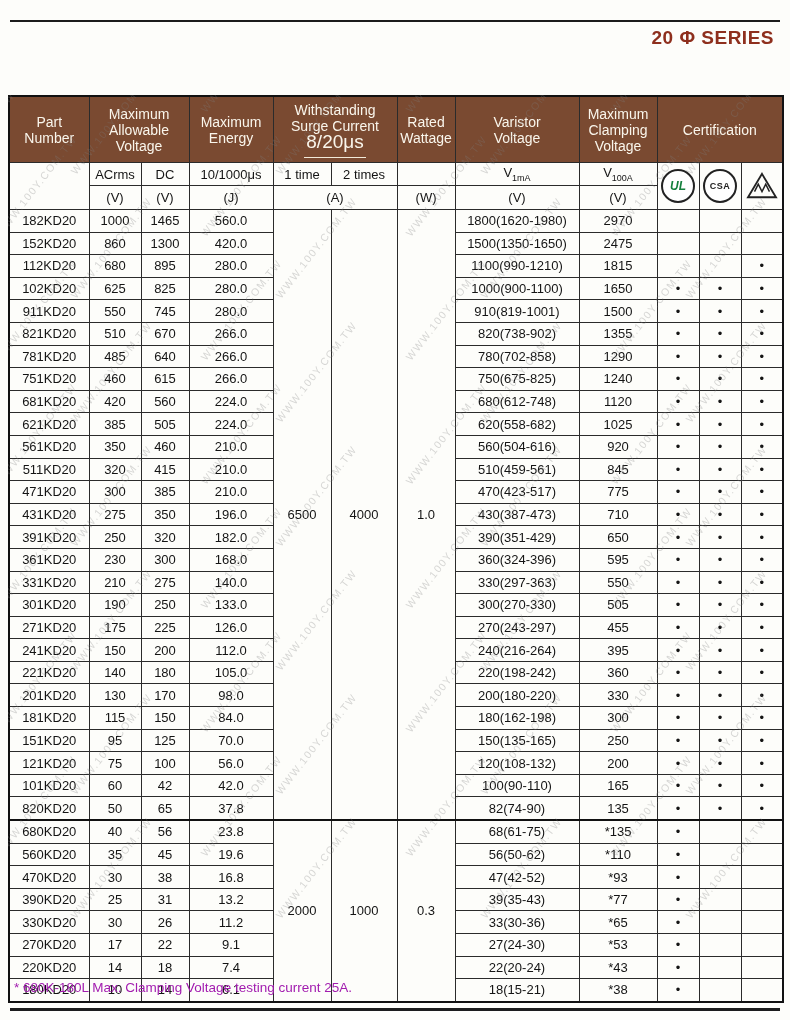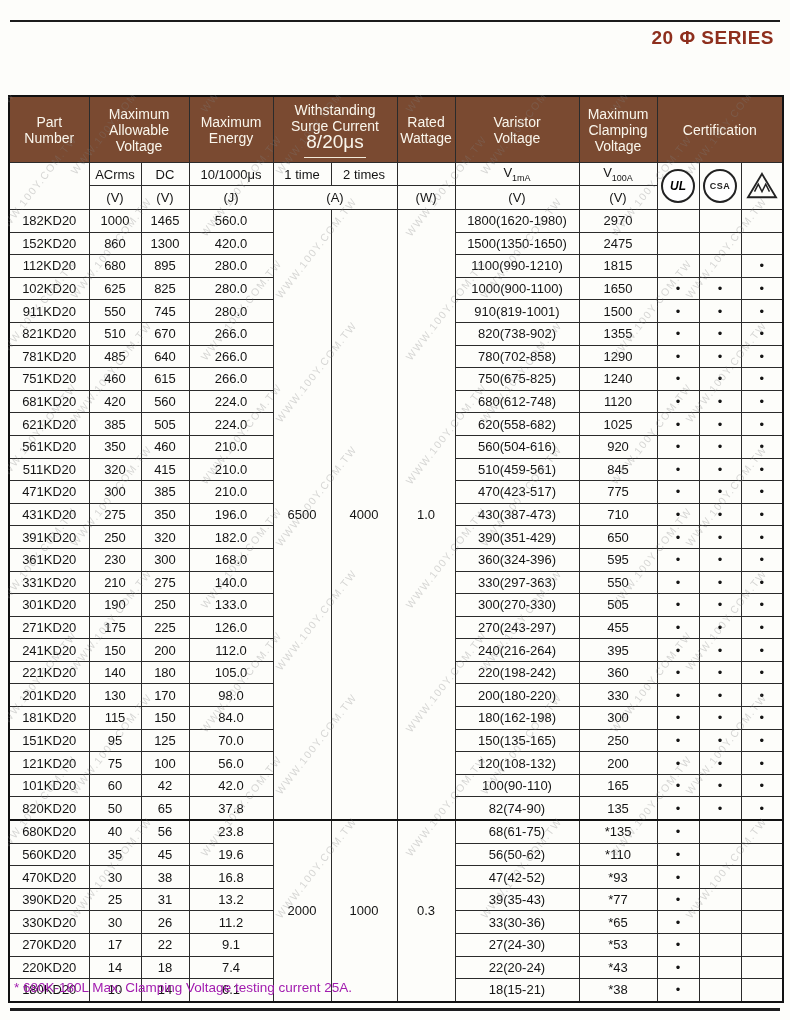--- a/index.html
+++ b/index.html
@@ -16,21 +16,21 @@
   .brown-row th{height:65px;}
   .sub-row-1 th,.sub-row-1 td{height:22px;}
   .sub-row-2 th{height:23px;}
   th .narrow{display:inline-block;max-width:80px;}
   .underline{display:inline-block;border-bottom:1px solid #f2ead9;font-size:19px;padding:0 2px 7px;}
   sub{font-size:9px;}
   tbody td{height:21.6px;font-size:13px;white-space:nowrap;}
   tbody tr.group-start td{border-top:2px solid #111;}
   .logo-cell{height:45px;}
   .logo-circle{width:30px;height:30px;border:2px solid #222;border-radius:50%;margin:0 auto;display:flex;align-items:center;justify-content:center;background:#fff;}
-  .ul-text{font-style:italic;font-weight:bold;font-size:12px;color:#000000;}
+  .ul-text{font-style:italic;font-weight:bold;font-size:12px;color:#15803d;}
   .csa-text{font-weight:bold;font-size:9px;color:#222;letter-spacing:.5px;}
   .tri{display:block;margin:0 auto;}
   .wm-layer{position:absolute;left:0;top:0;width:774px;height:870px;pointer-events:none;overflow:hidden;}
   .wm{position:absolute;transform:rotate(-52deg);transform-origin:left top;color:rgba(125,125,125,.30);font-size:10.5px;letter-spacing:1.5px;white-space:nowrap;}
   .footnote{position:absolute;left:14px;top:980px;font-size:13.5px;color:#a21caf;}
   .bottom-rule{position:absolute;left:10px;top:1008px;width:770px;height:3px;background:#1c1c1c;}
 </style>
 </head>
 <body>
 

